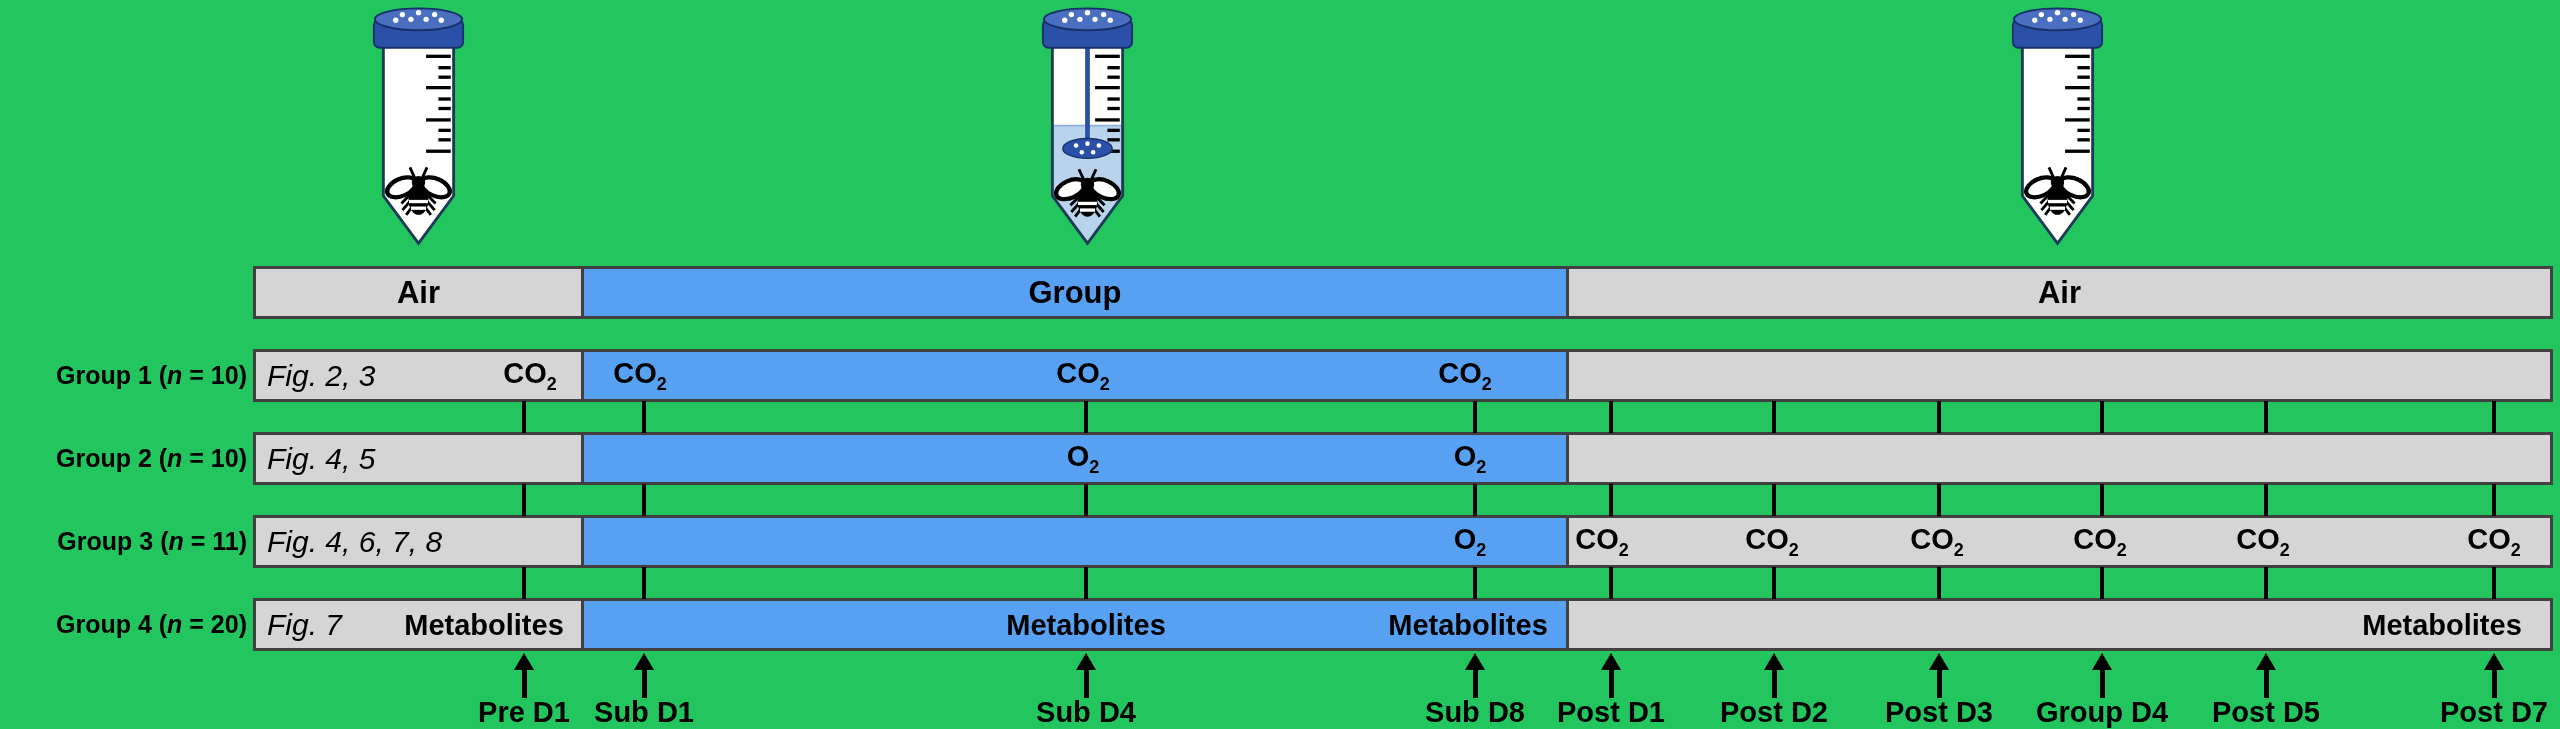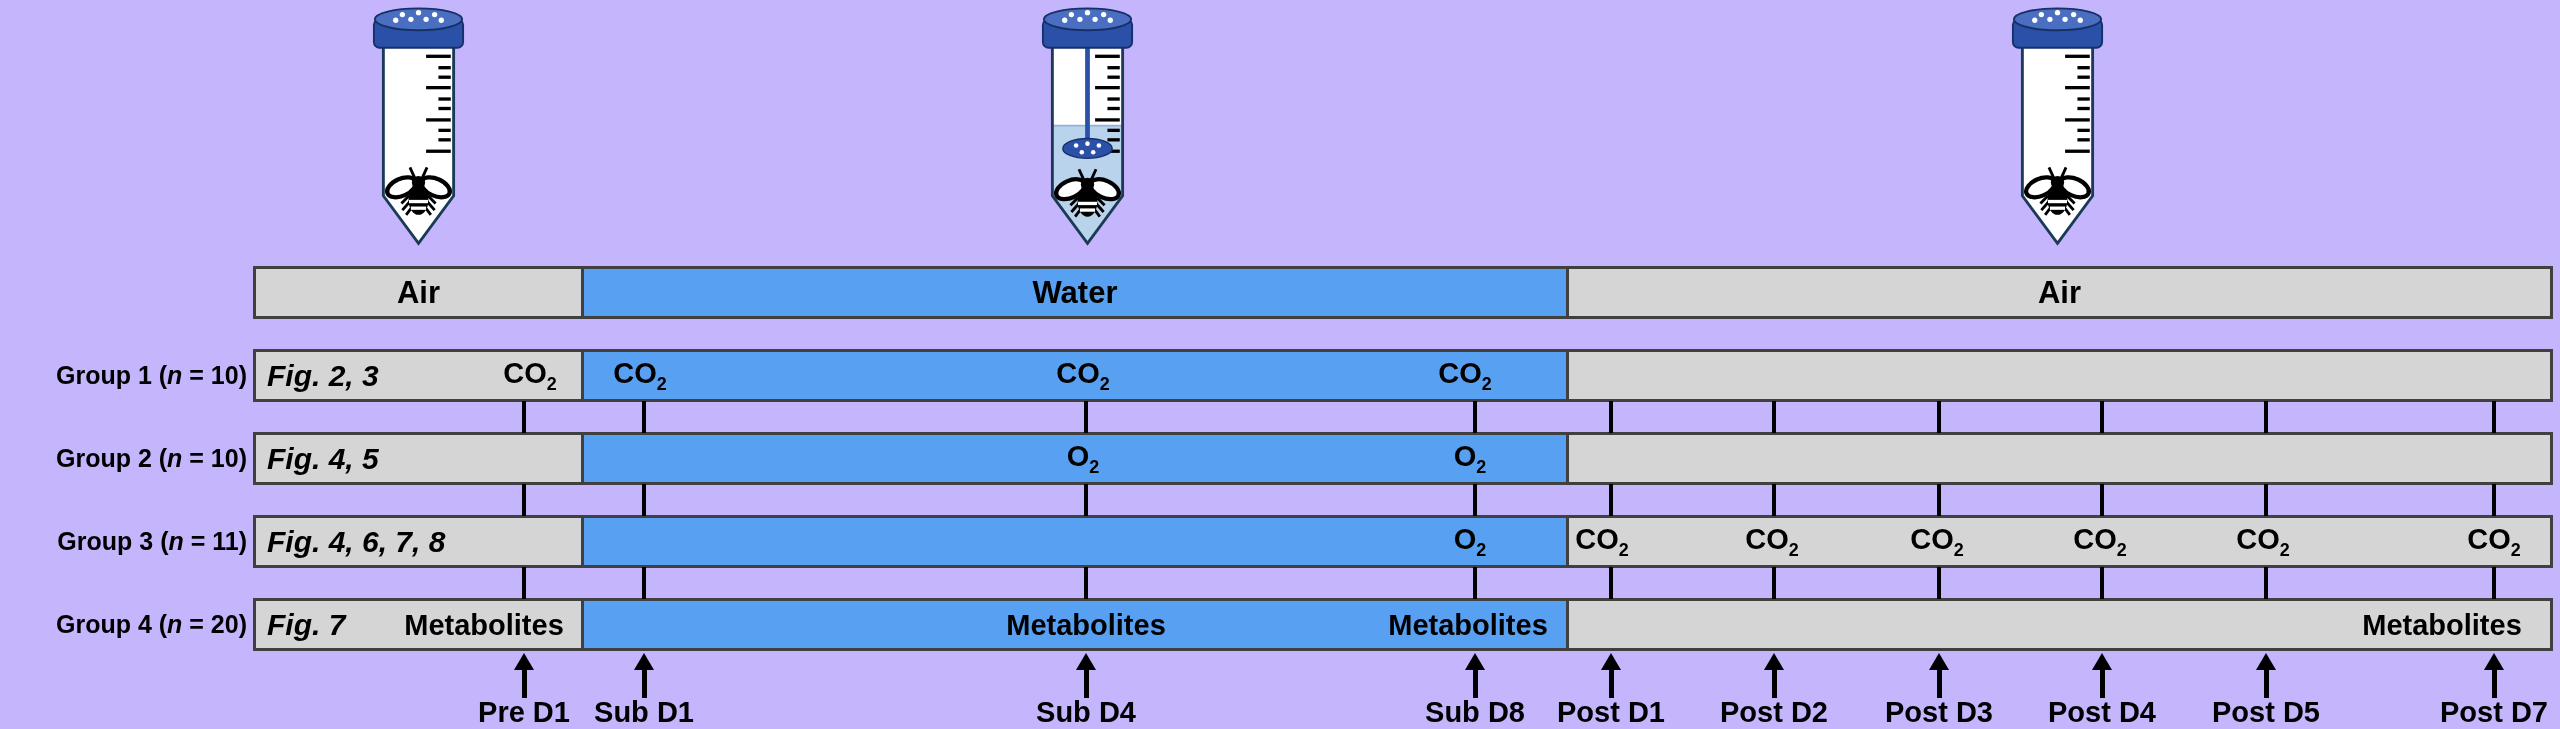--- a/index.html
+++ b/index.html
@@ -1,37 +1,37 @@
 <!DOCTYPE html>
 <html><head>
 <meta charset="utf-8">
 <style>
   html,body{margin:0;padding:0;background:#fff;}
   #diagram{
-    position:relative;width:2560px;height:729px;background:#c4b5fd;
+    position:relative;width:2560px;height:729px;background:#22c55e;
     font-family:"Liberation Sans",sans-serif;overflow:hidden;
     --bar-gray:#d5d5d5; --bar-blue:#57a0f2; --bar-border:#404040;
   }
   .tube{position:absolute;top:6px;width:95px;height:243px;}
   .seg{
     position:absolute;height:53px;box-sizing:border-box;
     border:3px solid var(--bar-border);
     display:flex;align-items:center;justify-content:center;
   }
   .gray{background:var(--bar-gray);}
   .blue{background:var(--bar-blue);}
   .phase-label{font-weight:bold;font-size:31px;color:#000;}
   .group-label{
     position:absolute;right:2313px;transform:translateY(-50%);
     font-weight:bold;font-size:25px;white-space:nowrap;color:#000;
   }
   .group-label .it{font-style:italic;}
   .fig-label{
     position:absolute;left:267px;transform:translateY(-50%);
-    font-style:italic;font-weight:bold;font-size:30px;white-space:nowrap;color:#000;z-index:3;
+    font-style:italic;font-weight:normal;font-size:30px;white-space:nowrap;color:#000;z-index:3;
   }
   .marker{
     position:absolute;transform:translate(-50%,-50%);
     font-weight:bold;font-size:29px;white-space:nowrap;color:#000;z-index:3;
   }
   .marker sub{font-size:0.62em;}
   .tick{position:absolute;width:4px;background:#000;}
   .arrow-shaft{position:absolute;width:5px;background:#000;}
   .arrow-head{
     position:absolute;width:0;height:0;
@@ -124,21 +124,21 @@
     <path d="M13,44 L13,200 L50,250 L87,200 L87,44" fill="none" stroke="#1b3a55" stroke-width="3"></path>
     <use href="#bee-shape" transform="translate(50,196)"></use>
     <use href="#tube-cap"></use>
   </svg>
 
   <div id="phase-bar">
     <div class="seg gray" id="pseg0" style="top: 266px; left: 253px; width: 331px;">
       <span class="phase-label">Air</span>
     </div>
     <div class="seg blue" id="pseg1" style="top: 266px; left: 581px; width: 988px;">
-      <span class="phase-label">Water</span>
+      <span class="phase-label">Group</span>
     </div>
     <div class="seg gray" id="pseg2" style="top: 266px; left: 1566px; width: 987px;">
       <span class="phase-label">Air</span>
     </div>
   </div>
 
   <div id="rows">
       <div class="seg gray" style="top: 349px; left: 253px; width: 331px;"></div>
       <div class="seg blue" style="top: 349px; left: 581px; width: 988px;"></div>
       <div class="seg gray" style="top: 349px; left: 1566px; width: 987px;"></div>
@@ -226,21 +226,21 @@
       <div class="arrow-shaft" style="left: 1608.5px; top: 668px; height: 30px;"></div>
       <div class="tp-label" style="left: 1611px; text-align: right;">Post D1</div>
       <div class="arrow-head" style="left: 1764px; top: 653px;"></div>
       <div class="arrow-shaft" style="left: 1771.5px; top: 668px; height: 30px;"></div>
       <div class="tp-label" style="left: 1774px;">Post D2</div>
       <div class="arrow-head" style="left: 1929px; top: 653px;"></div>
       <div class="arrow-shaft" style="left: 1936.5px; top: 668px; height: 30px;"></div>
       <div class="tp-label" style="left: 1939px;">Post D3</div>
       <div class="arrow-head" style="left: 2092px; top: 653px;"></div>
       <div class="arrow-shaft" style="left: 2099.5px; top: 668px; height: 30px;"></div>
-      <div class="tp-label" style="left: 2102px;">Post D4</div>
+      <div class="tp-label" style="left: 2102px;">Group D4</div>
       <div class="arrow-head" style="left: 2256px; top: 653px;"></div>
       <div class="arrow-shaft" style="left: 2263.5px; top: 668px; height: 30px;"></div>
       <div class="tp-label" style="left: 2266px;">Post D5</div>
       <div class="arrow-head" style="left: 2484px; top: 653px;"></div>
       <div class="arrow-shaft" style="left: 2491.5px; top: 668px; height: 30px;"></div>
       <div class="tp-label" style="left: 2494px;">Post D7</div>
     </div>
 
 </div>
 

